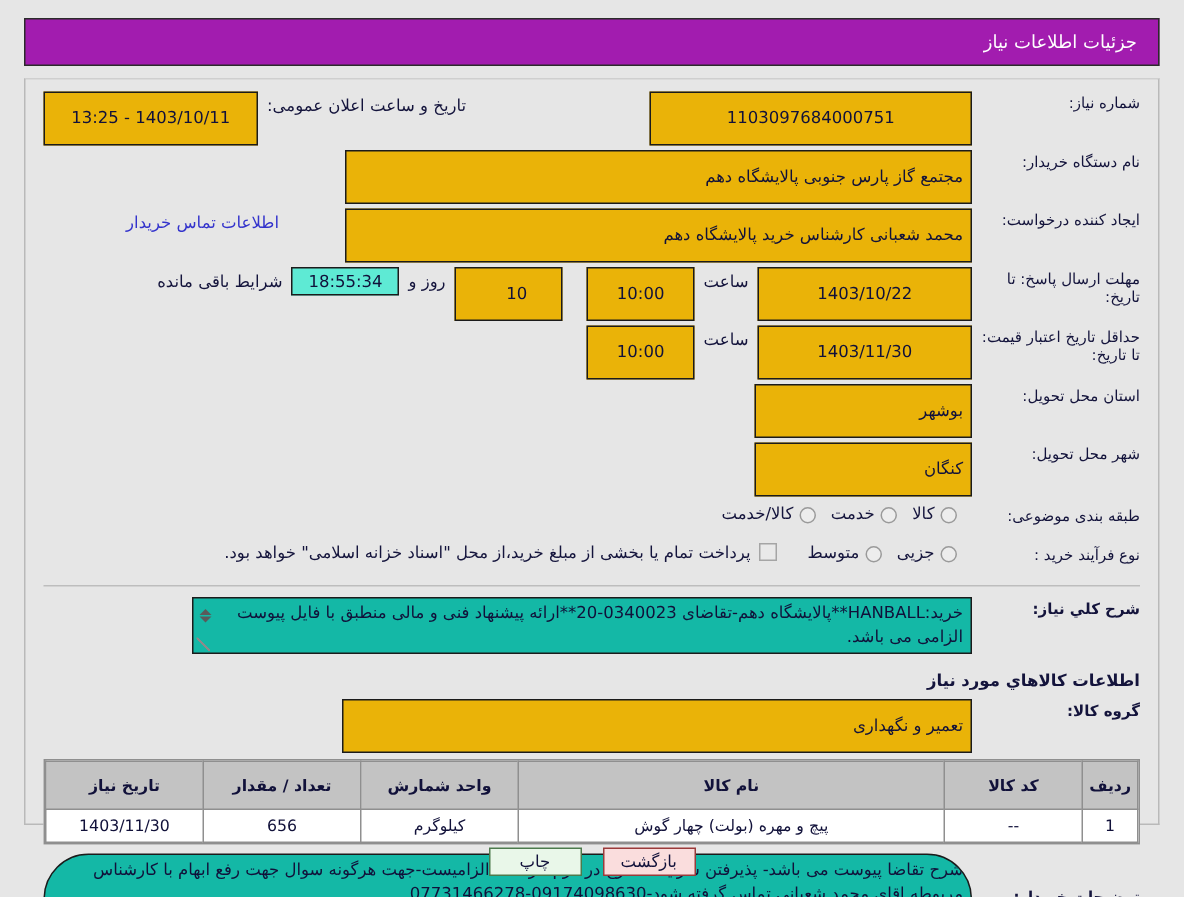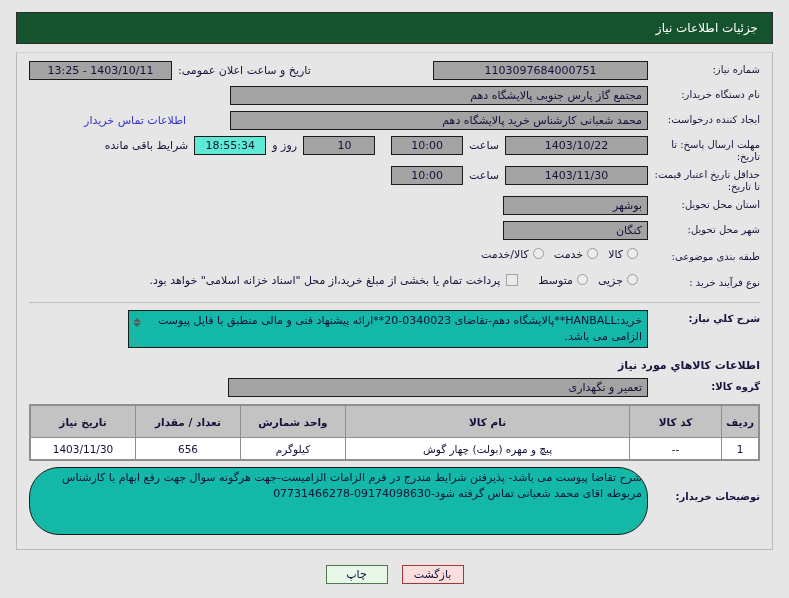--- a/index.html
+++ b/index.html
@@ -21,21 +21,21 @@
     direction: rtl;
   }
 
   
   .title-bar {
     position: absolute;
     top: 12px;
     right: 16px;
     left: 16px;
     height: 32px;
-    background: #14532d;
+    background: #a21caf;
     border: 1px solid #2b2b2b;
     display: flex;
     align-items: center;
     justify-content: flex-start;
     padding: 0 14px;
   }
   .title-bar span {
     color: #ffffff;
     font-size: 12px;
     font-weight: normal;
@@ -72,23 +72,23 @@
     text-align: right;
     font-size: 10px;
     color: #14143c;
     padding-top: 3px;
     line-height: 12px;
     padding-left: 6px;
   }
   .lbl.bold { font-weight: bold; }
 
   .fld {
-    background: #a3a3a3;
+    background: #eab308;
     border: 1px solid #1b1b1b;
-    height: 19px;
+    height: 36px;
     font-size: 11px;
     color: #11113a;
     display: flex;
     align-items: center;
     padding: 0 5px;
     line-height: 18px;
   }
   .fld.center { justify-content: center; }
   .fld.rightal { justify-content: flex-start; margin-left: 38px; }
 
@@ -126,20 +126,21 @@
     text-decoration: none;
     line-height: 19px;
     padding-right: 6px;
     white-space: nowrap;
     cursor: pointer;
   }
 
   
   .radio-wrap {
     display: flex;
+    align-items: center;
     gap: 4px;
     padding: 0 10px 0 0;
   }
   .radio {
     width: 11px;
     height: 11px;
     border-radius: 50%;
     border: 1px solid #9a9a9a;
     background: #ededed;
     display: inline-block;

